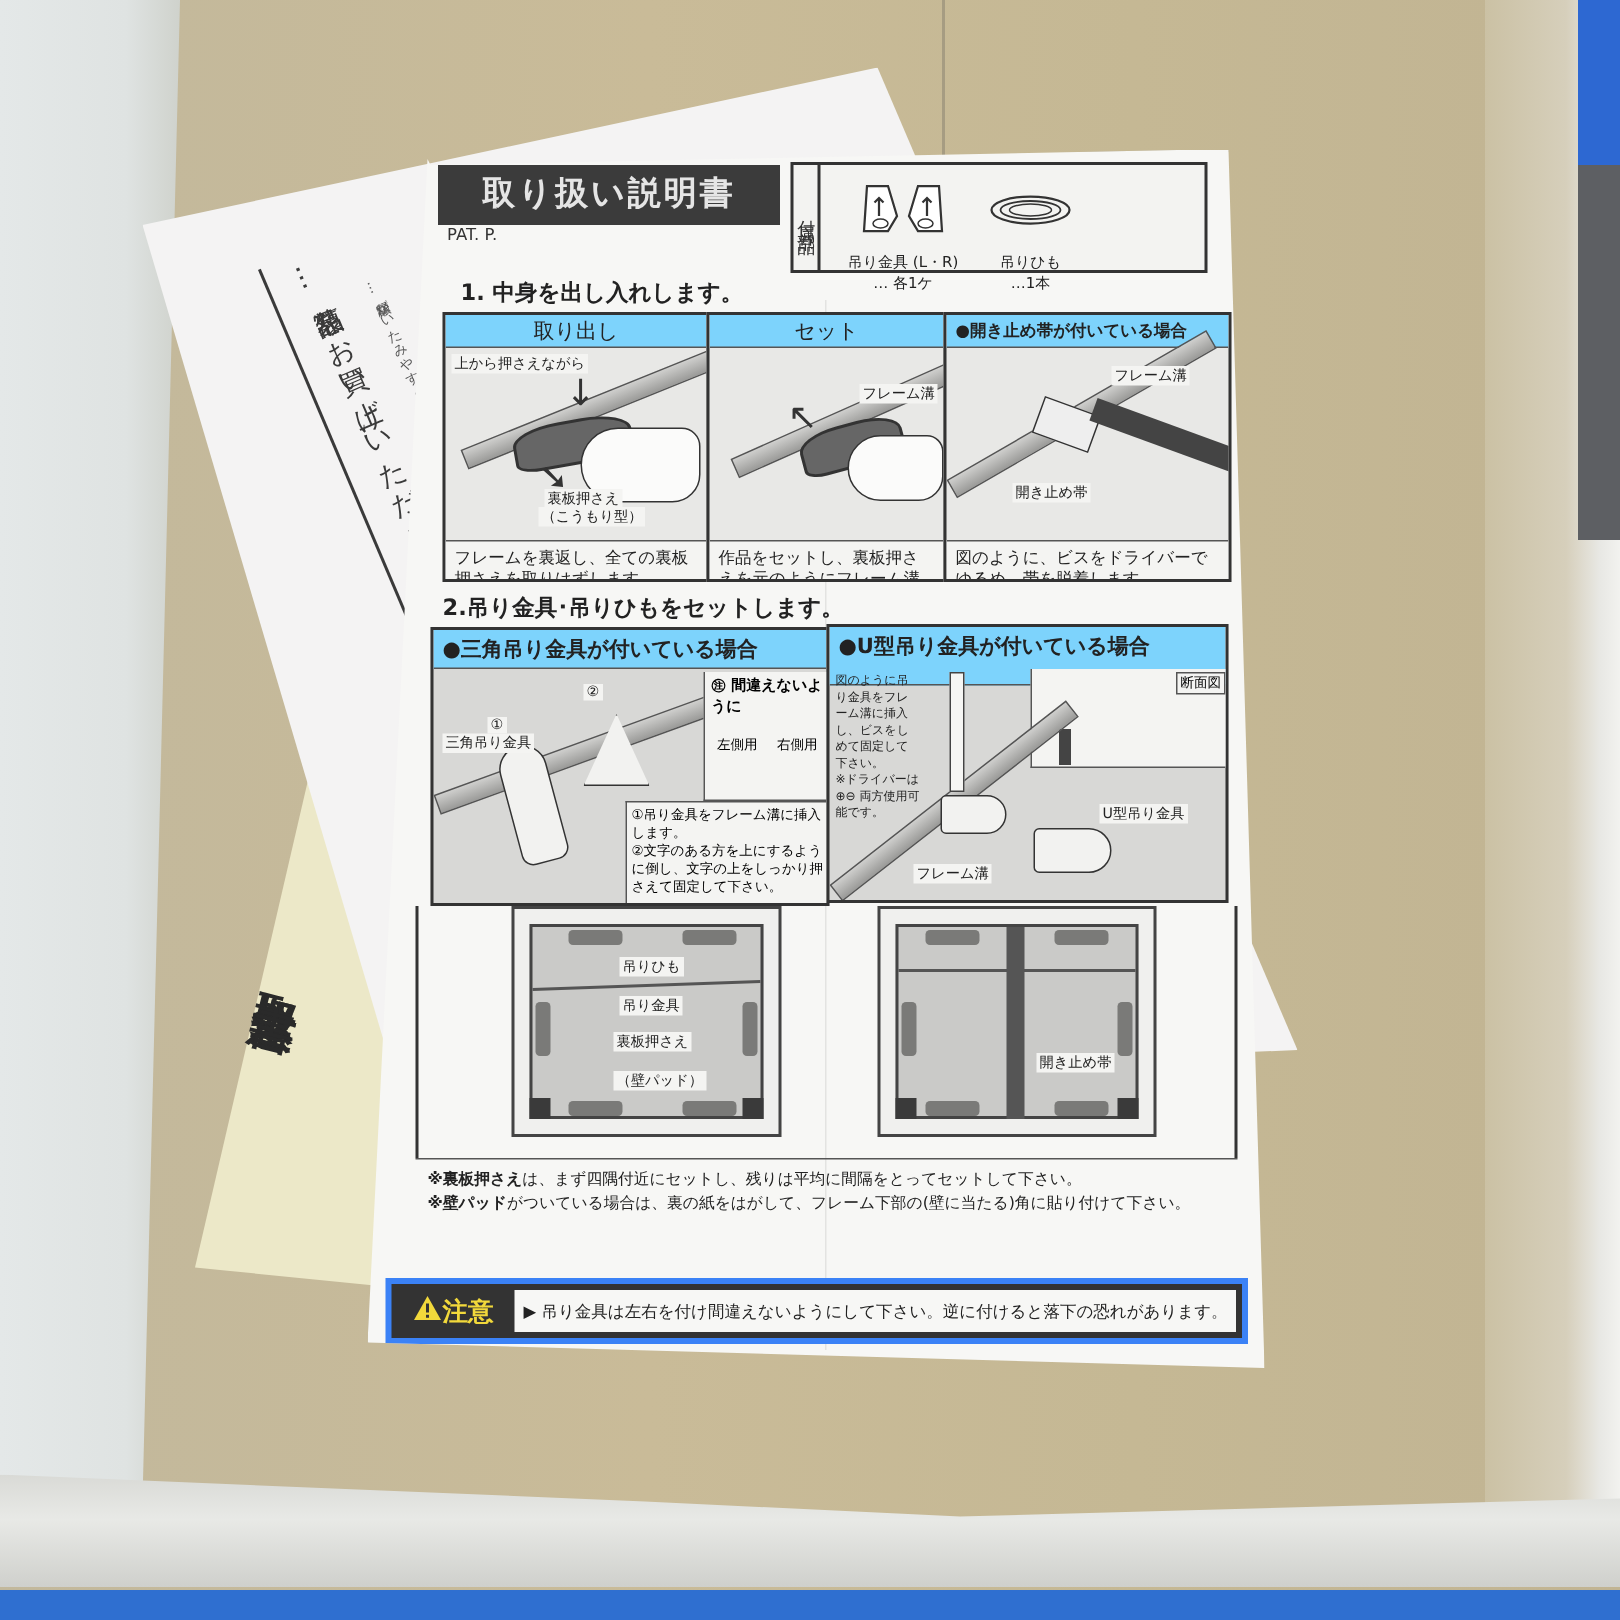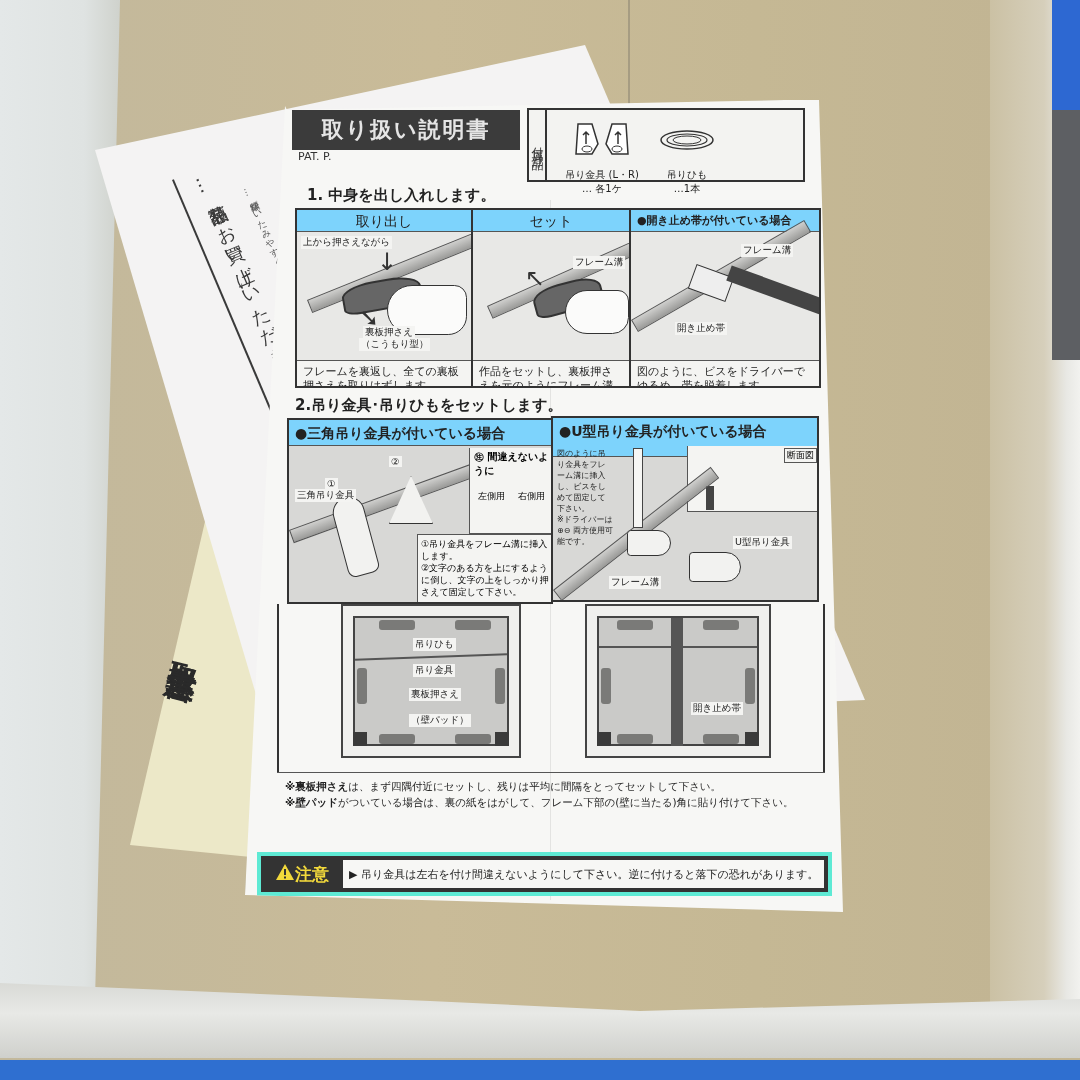--- a/index.html
+++ b/index.html
@@ -154,21 +154,21 @@
   }
   .pad { position: absolute; width: 14px; height: 14px; background: #3a3a3a; }
   .clip { position: absolute; background: #7a7a78; border-radius: 3px; }
   .notes {
     position: absolute; left: 32px; top: 672px; width: 548px; height: 82px;
     border-top: 1px solid #555; font-size: 10.5px; color: #222; line-height: 15.5px; padding: 6px 8px;
   }
   .notes b { font-weight: bold; }
   .caution-bar {
     position: absolute; left: 12px; top: 752px; width: 575px; height: 44px;
-    background: #5eead4; padding: 4px;
+    background: #3b82f6; padding: 4px;
   }
   .caution-inner {
     position: relative; width: 100%; height: 100%; background: #333; display: flex; align-items: center;
   }
   .caution-tag {
     width: 82px; height: 100%; display: flex; align-items: center; justify-content: center;
     color: #f2d93b; font-weight: bold; font-size: 17px;
   }
   .caution-text {
     flex: 1; height: 28px; background: #f7f7f5; font-size: 11px; color: #222;

